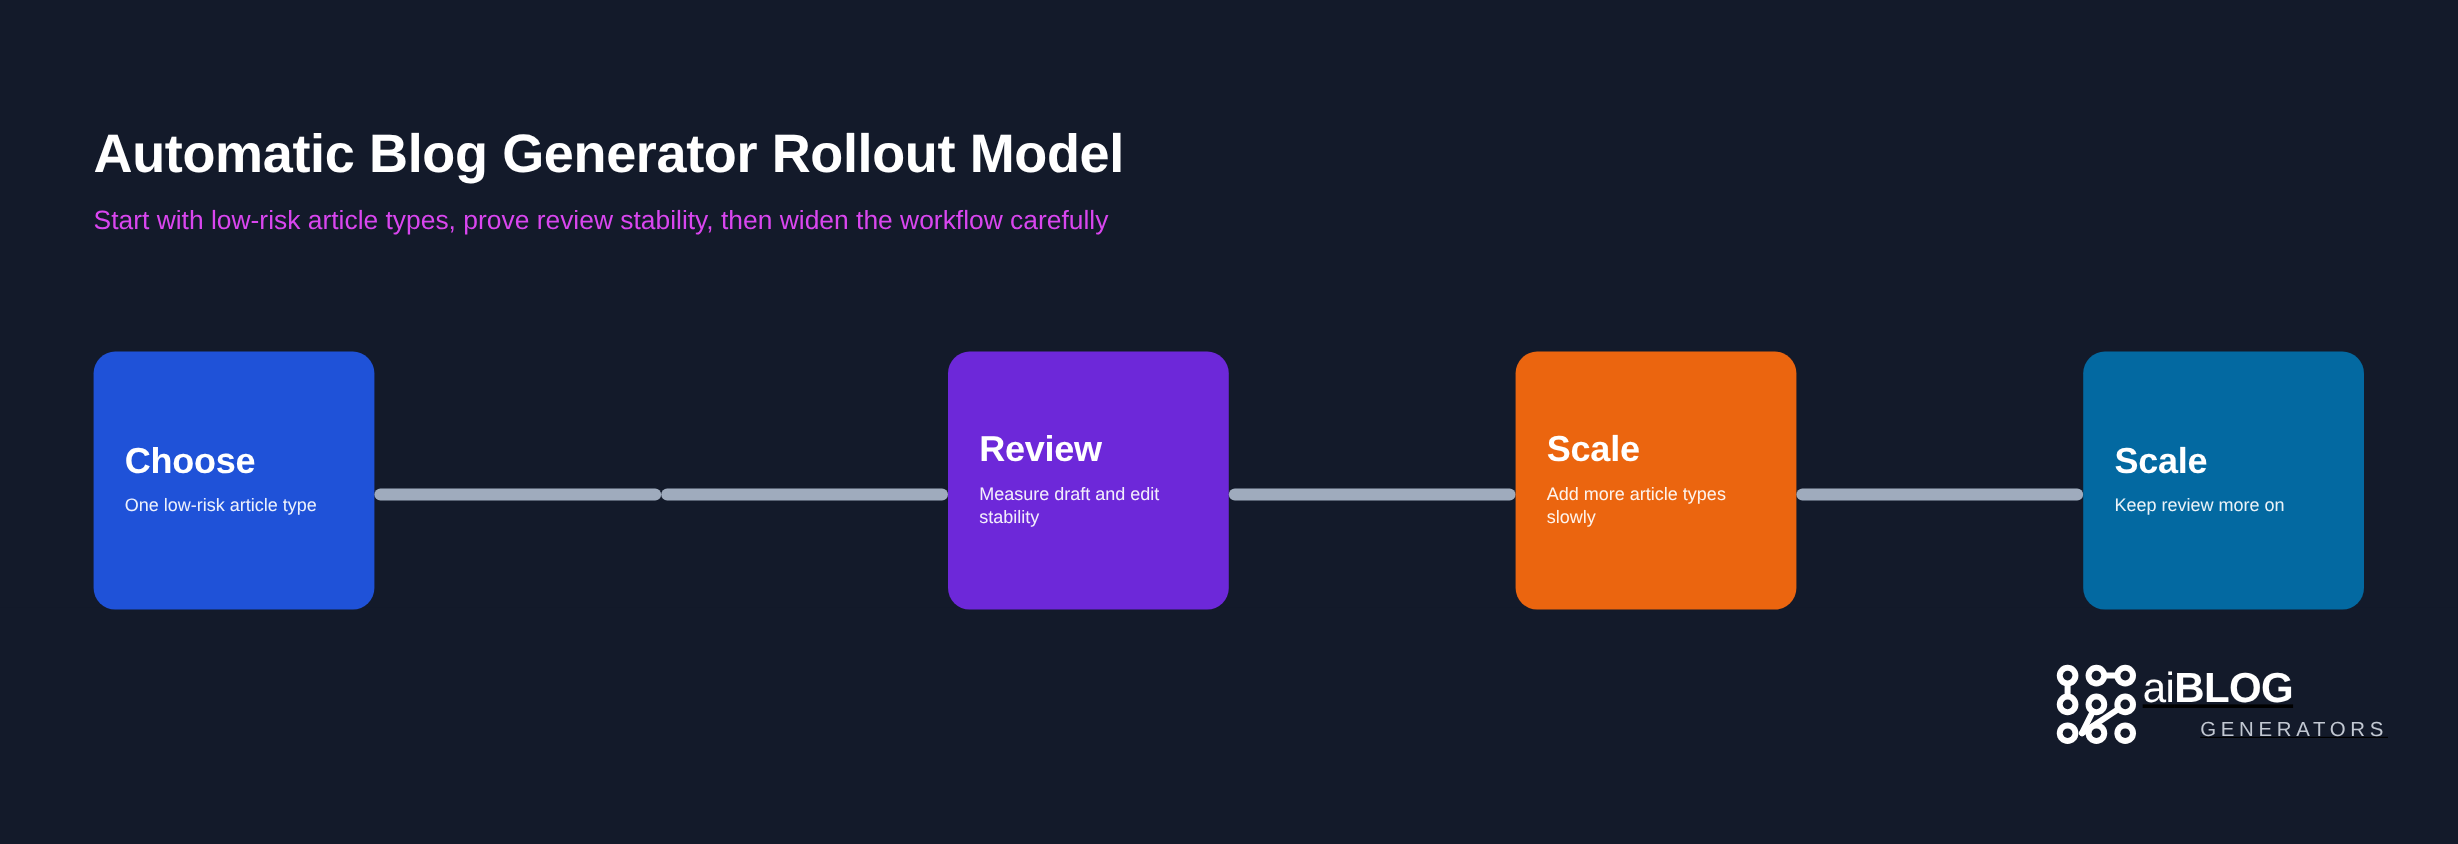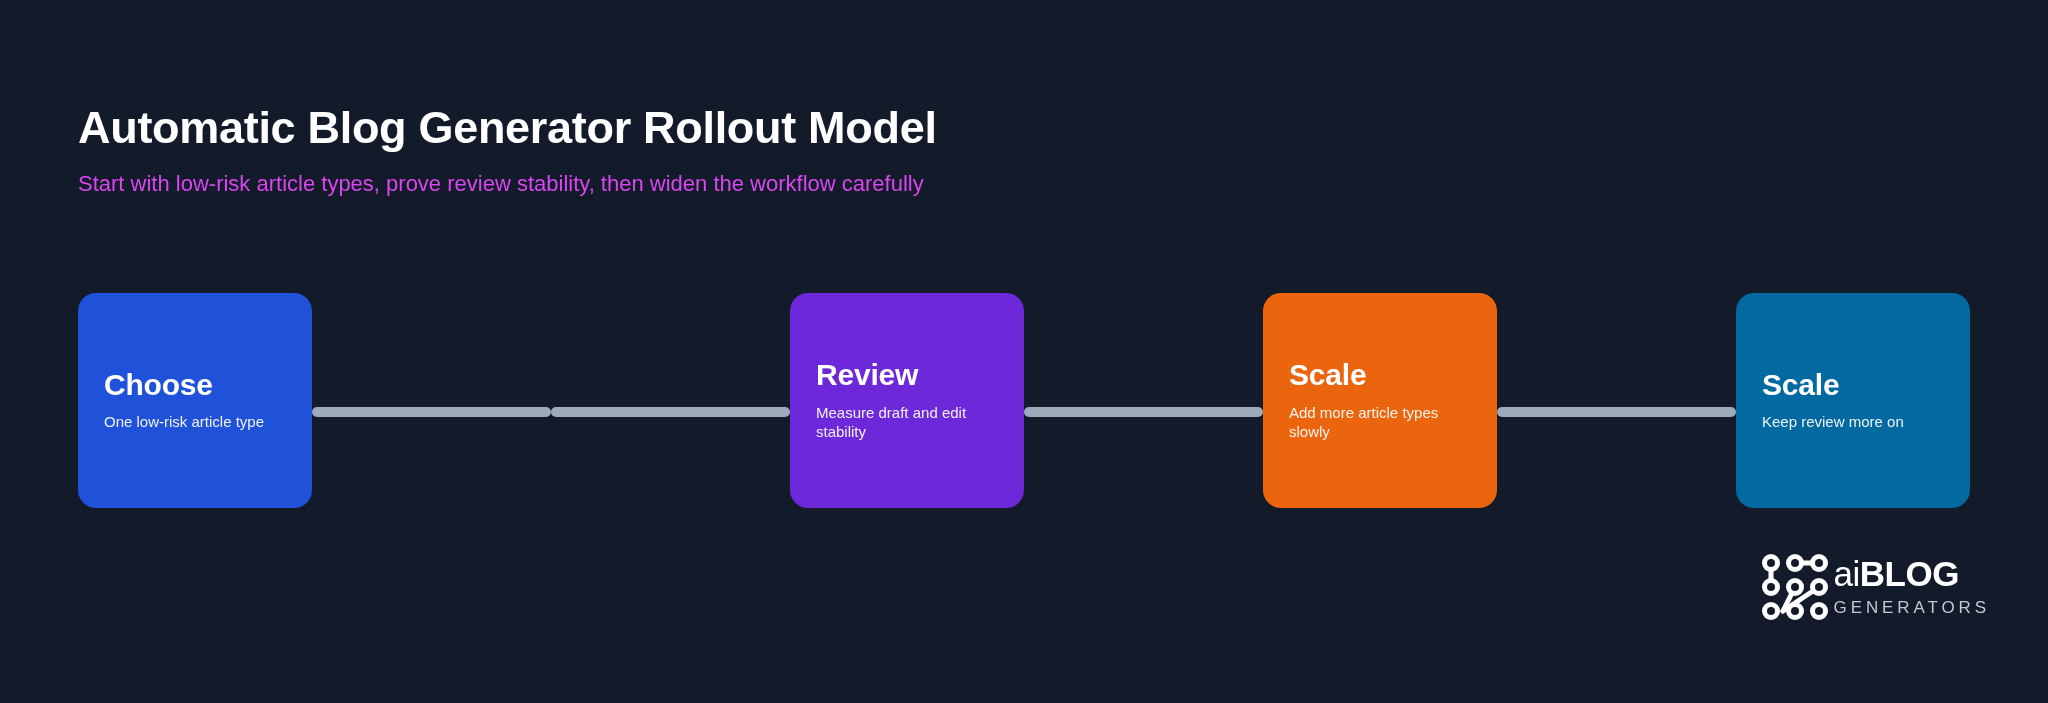--- a/index.html
+++ b/index.html
@@ -102,20 +102,21 @@
   }
 
   
   .logo {
     position: absolute;
     right: 58px;
     top: 552px;
     display: flex;
     align-items: center;
     gap: 4px;
+    text-decoration: underline;
   }
 
   .logo-mark {
     width: 70px;
     height: 70px;
     flex: 0 0 70px;
   }
 
   .logo-text {
     display: flex;
@@ -140,20 +141,21 @@
     letter-spacing: -0.5px;
   }
 
   .logo-sub {
     margin-top: 7px;
     font-size: 17px;
     font-weight: normal;
     letter-spacing: 3.9px;
     color: #c2c8d2;
     white-space: nowrap;
+    margin-left: 48px;
   }
 </style>
 </head>
 <body style="background: rgb(19, 26, 42);">
 
 <div class="canvas" style="background: rgb(19, 26, 42);">
 
   <div class="header">
     <div class="page-title">Automatic Blog Generator Rollout Model</div>
     <div class="page-subtitle">Start with low-risk article types, prove review stability, then widen the workflow carefully</div>

